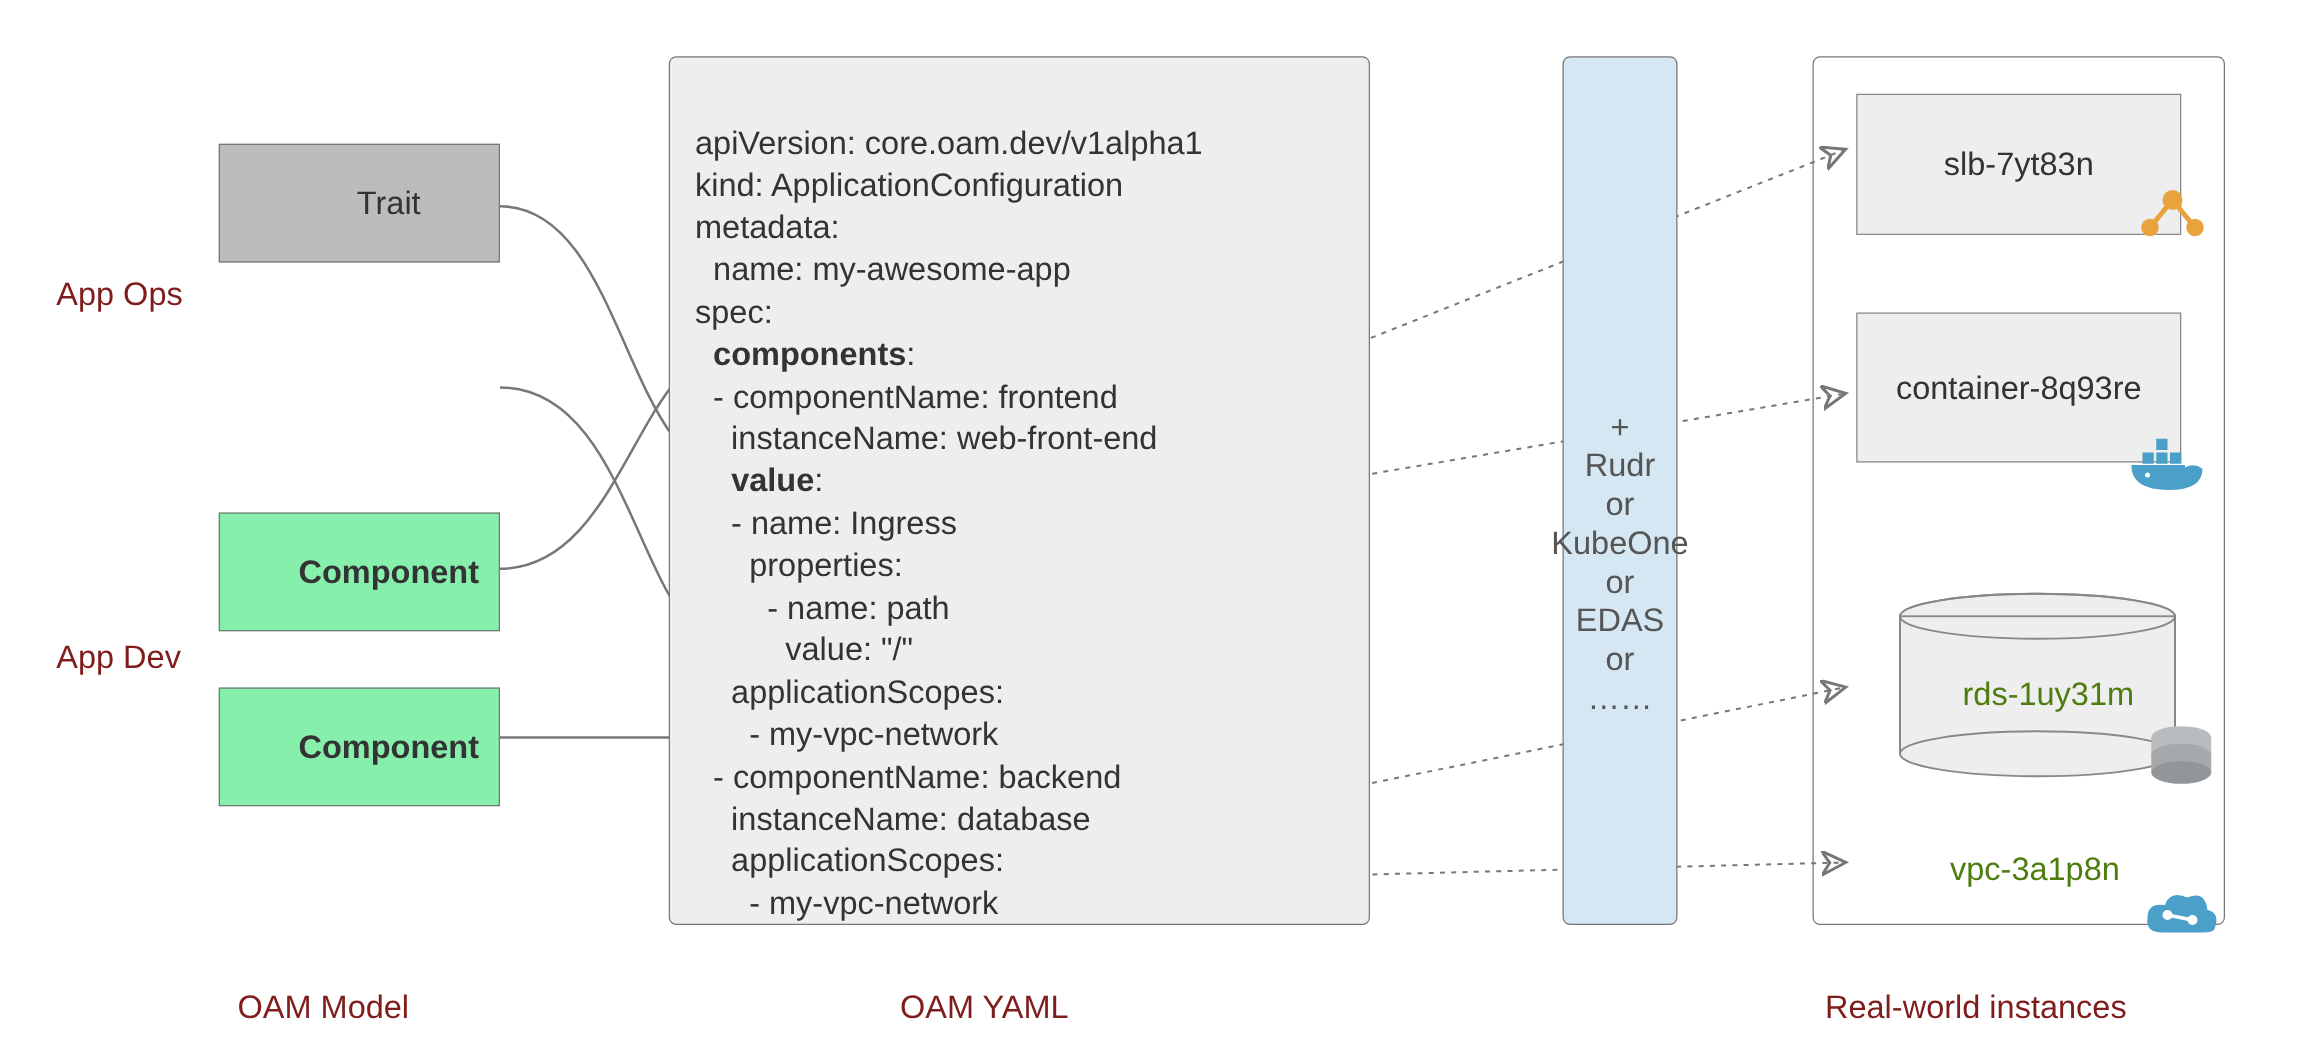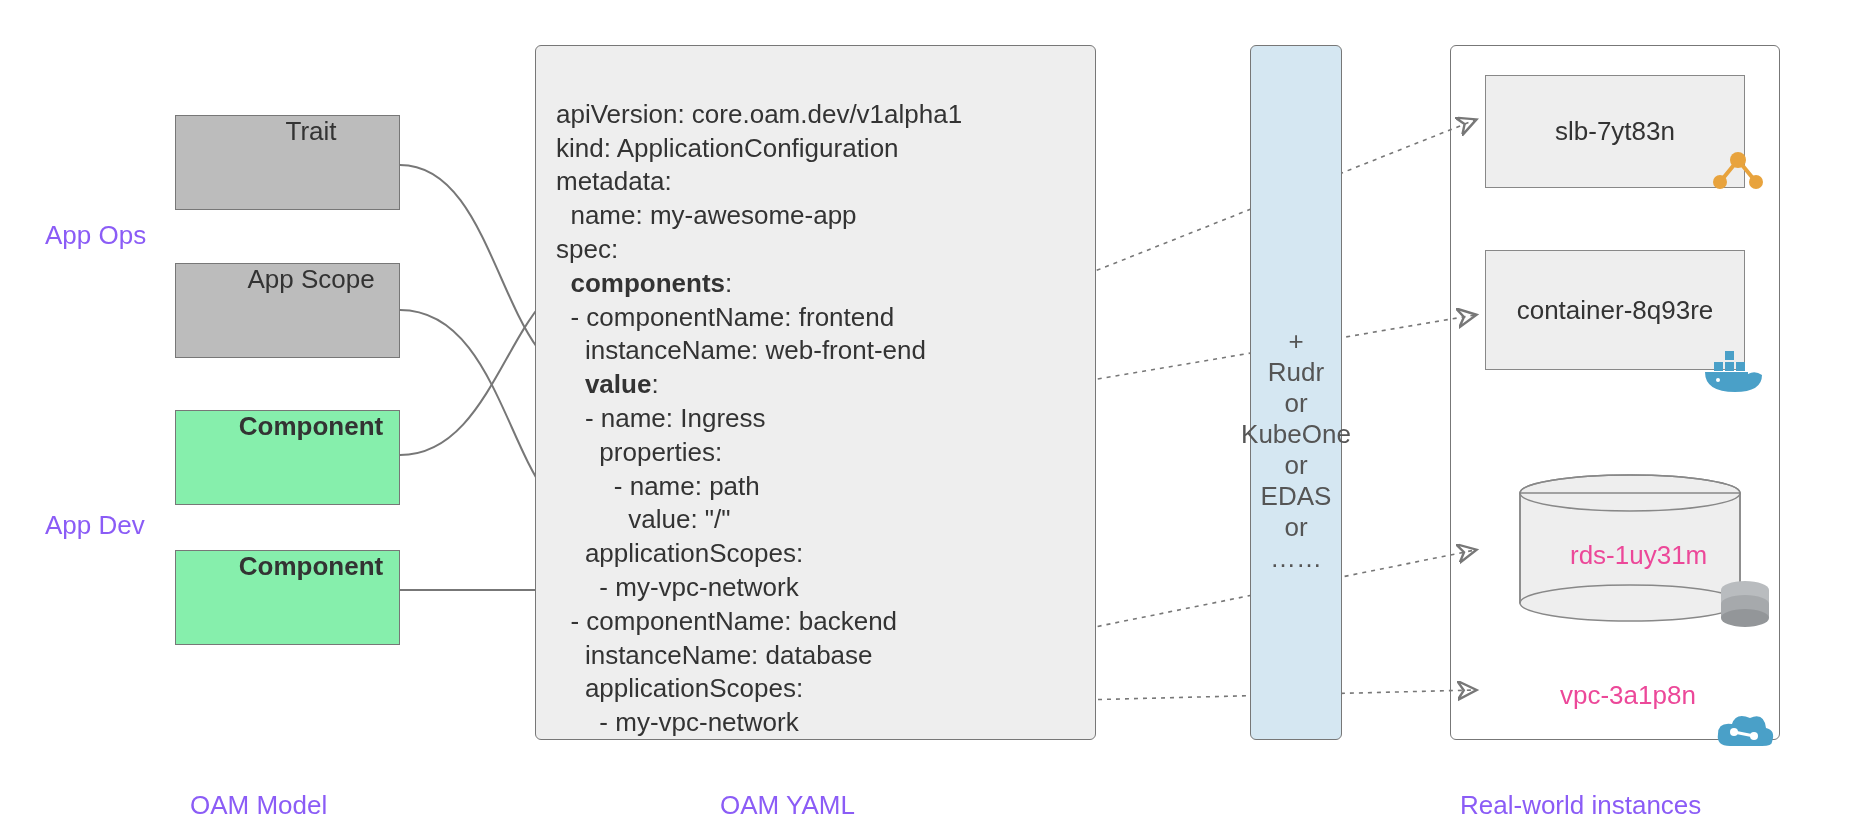--- a/index.html
+++ b/index.html
@@ -23,29 +23,29 @@
     top: 0; left: 0;
     width: 1858px;
     height: 838px;
     pointer-events: none;
   }
   .box {
     position: absolute;
     border: 1.5px solid #777;
     box-sizing: border-box;
     display: flex;
-    align-items: flex-start;
+    align-items: center;
     justify-content: center;
     font-size: 26px;
     padding-left: 47px;
   }
   .label {
     position: absolute;
     font-size: 26px;
-    color: #8b5cf6;
+    color: #7f1d1d;
   }
   .dark   { background: #bcbcbc; }
   .light  { background: #86efac; font-weight: bold; }
   .yaml-box {
     position: absolute;
     border: 1.5px solid #777;
     background: #eeeeee;
     box-sizing: border-box;
     border-radius: 6px;
     padding: 18px 20px 18px 20px;
@@ -80,21 +80,21 @@
     background: #eeeeee;
     box-sizing: border-box;
     display: flex;
     align-items: center;
     justify-content: center;
     font-size: 26px;
   }
   .inst-label {
     position: absolute;
     font-size: 26px;
-    color: #ec4899;
+    color: #4d7c0f;
   }
   .icon {
     position: absolute;
   }
   
   .slb-icon { width:56px; height:40px; }
   .docker-icon { width:70px; height:50px; }
   .db-icon { width:60px; height:56px; }
   .cloud-icon { width:64px; height:48px; }
 </style>
@@ -155,23 +155,20 @@
       <line x1="0" y1="18" x2="0" y2="128" stroke="#888" stroke-width="1.5"></line>
       <line x1="220" y1="18" x2="220" y2="128" stroke="#888" stroke-width="1.5"></line>
     </g>
   </svg>
 
   <div class="label" style="left:45px; top:220px;">App Ops</div>
   <div class="label" style="left:45px; top:510px;">App Dev</div>
 
   <div class="box dark" style="left:175px; top:115px; width:225px; height:95px;">
       <span>Trait</span>
-    </div>
-  <div class="box dark" style="left:175px; top:263px; width:225px; height:95px;">
-      <span>App Scope</span>
     </div>
   <div class="box light" style="left:175px; top:410px; width:225px; height:95px;">
       <span>Component</span>
     </div>
   <div class="box light" style="left:175px; top:550px; width:225px; height:95px;">
       <span>Component</span>
     </div>
 
   <div class="label" style="left:190px; top:790px;">OAM Model</div>
   <div class="label" style="left:720px; top:790px;">OAM YAML</div>

